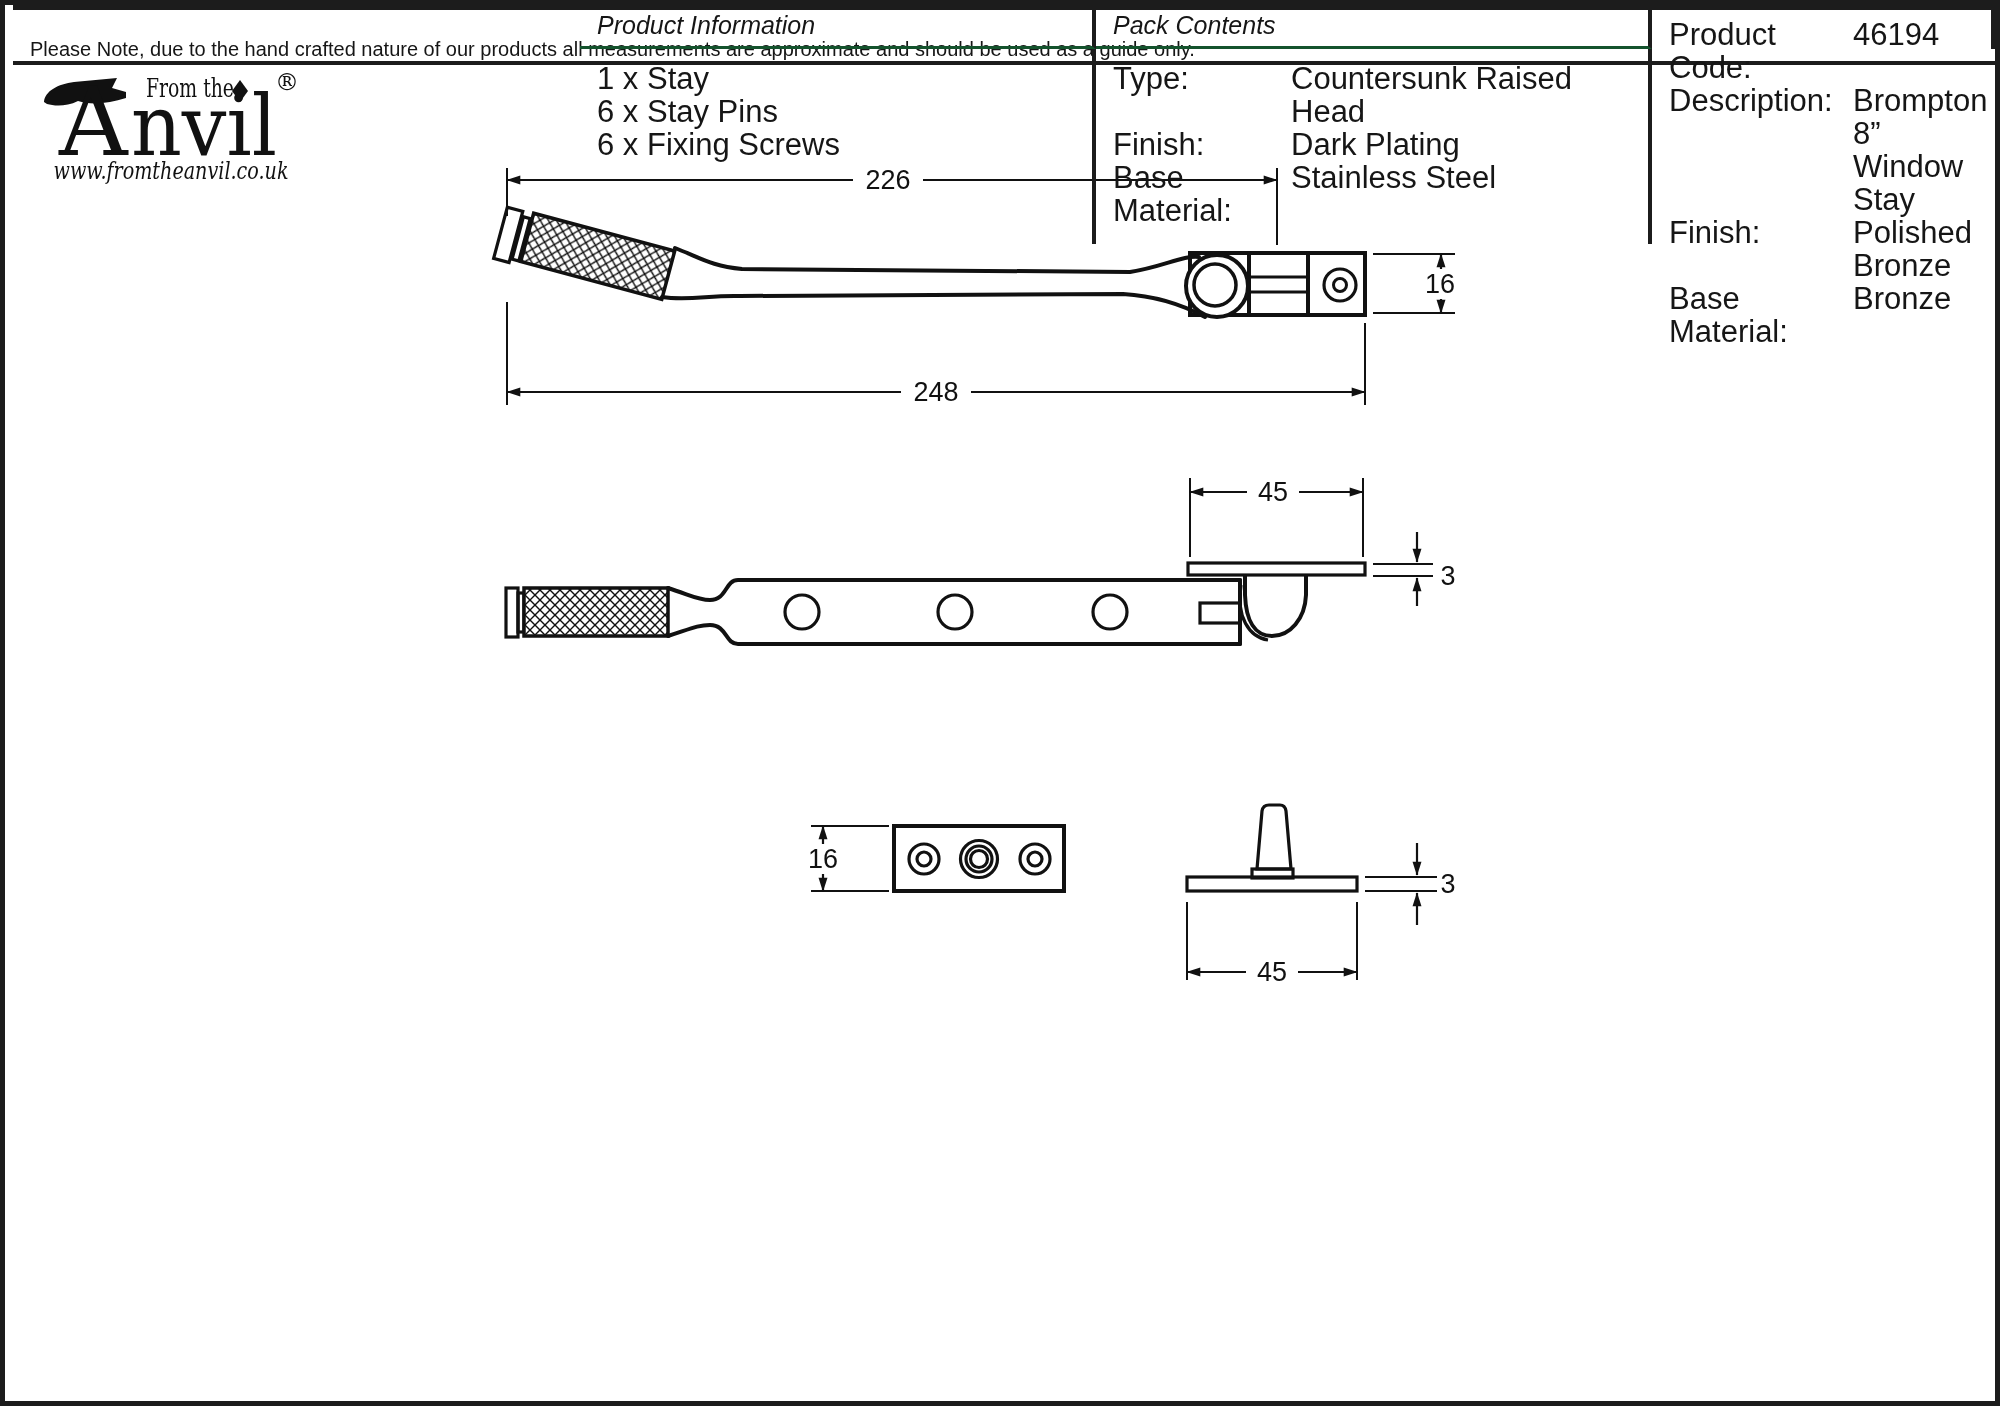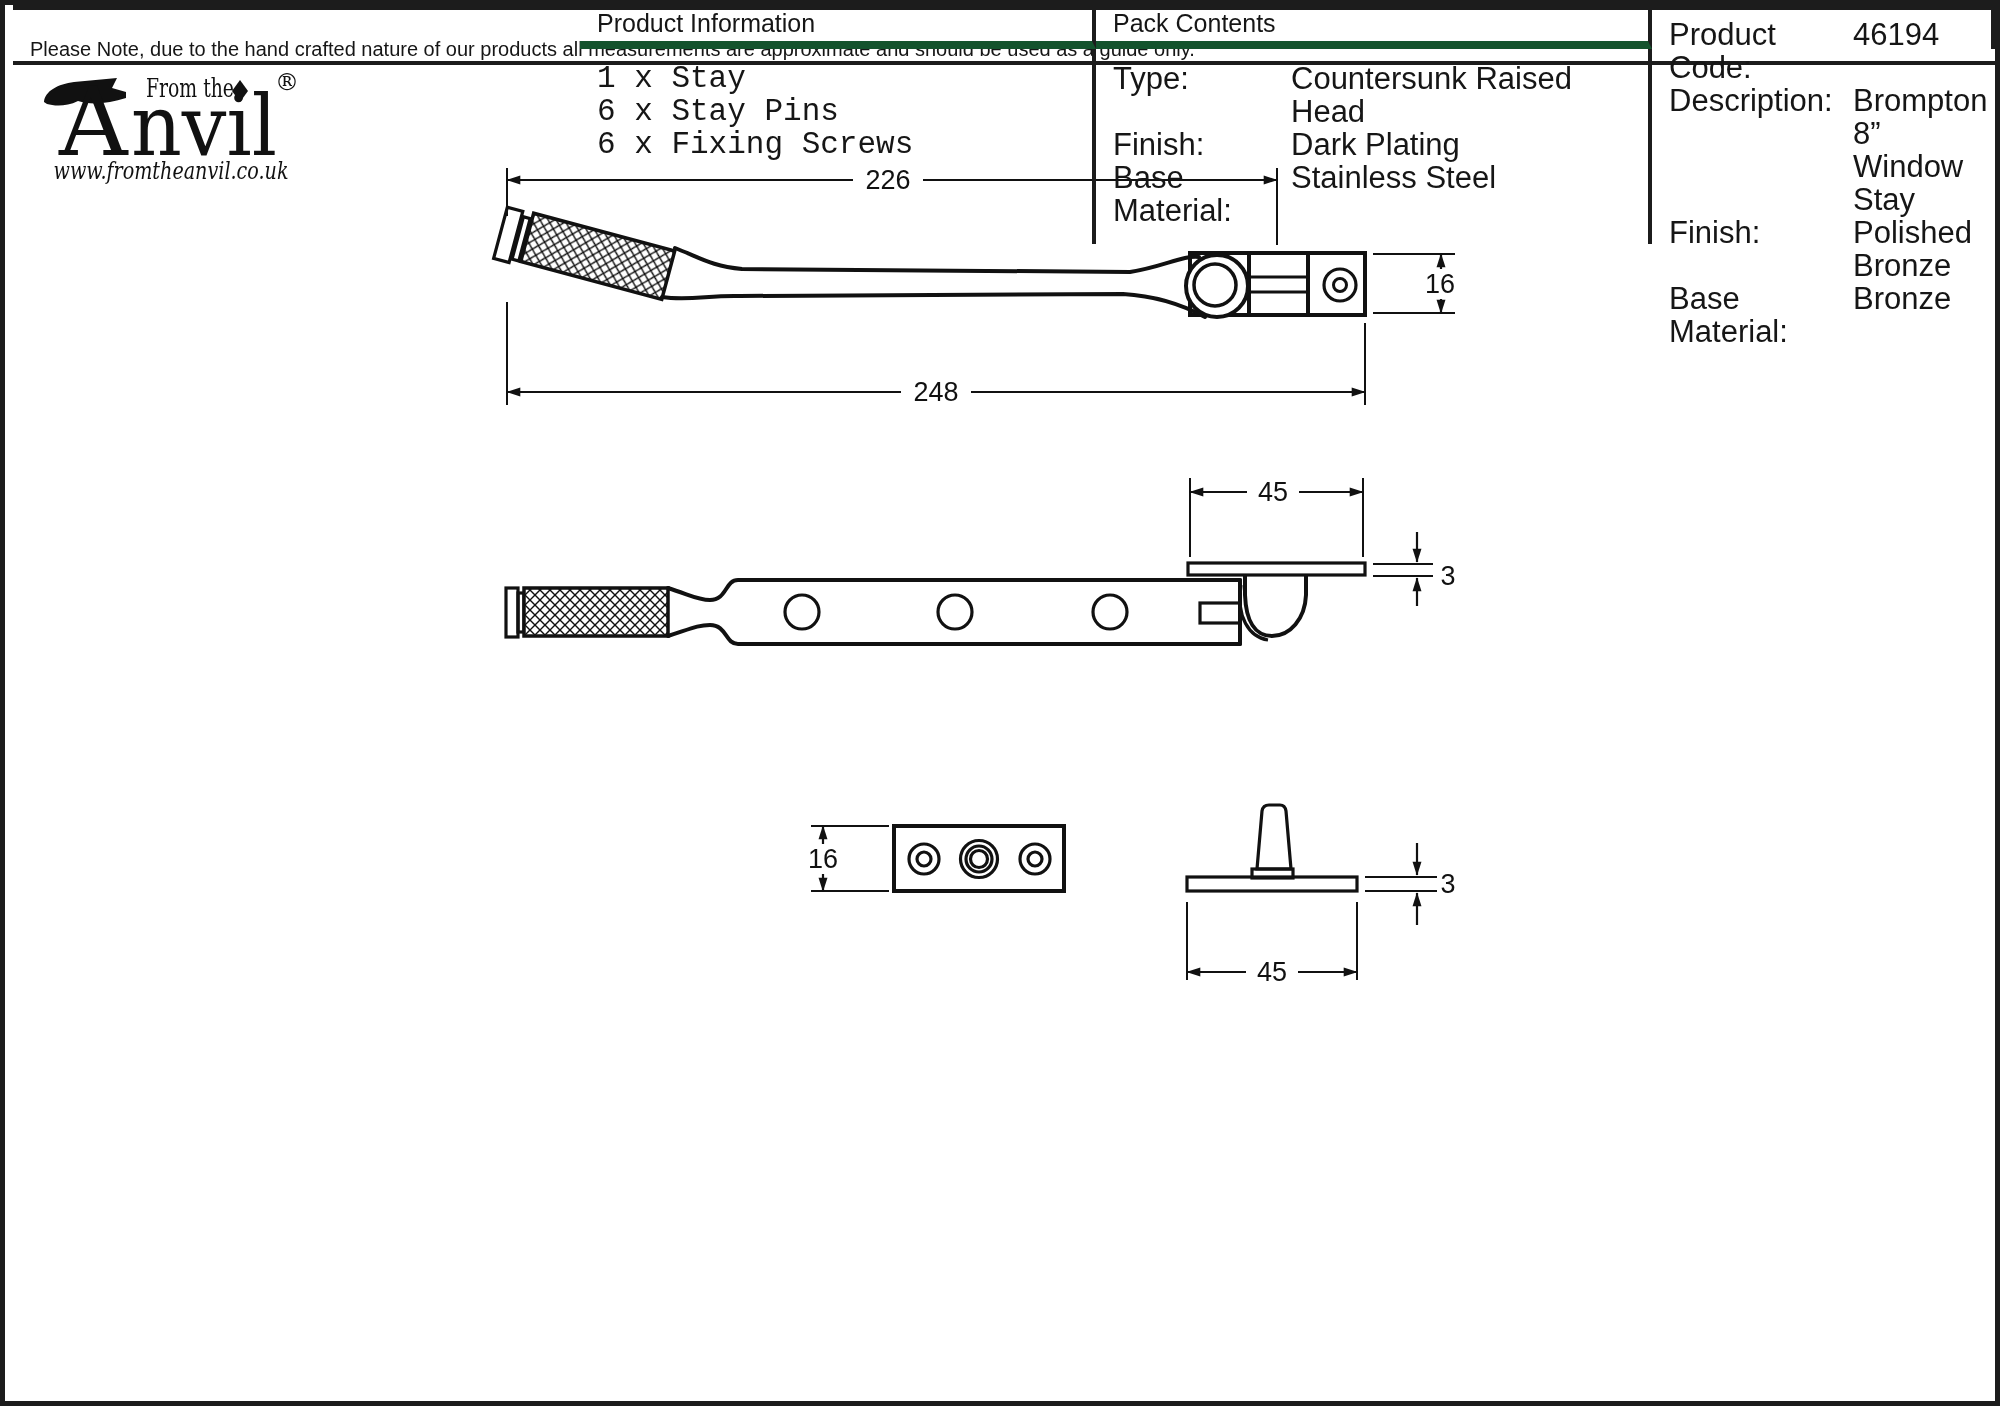--- a/index.html
+++ b/index.html
@@ -10,27 +10,27 @@
   .out2{stroke:#111;stroke-width:3.2;fill:none;}
   .ext{stroke:#111;stroke-width:2;fill:none;}
   .dim{stroke:#111;stroke-width:2.2;fill:none;}
   .lblbg{fill:#fff;}
   .dimtxt{font-family:"Liberation Sans",sans-serif;font-size:27px;fill:#111;text-anchor:middle;}
   .note-row{position:absolute;left:8px;top:1097;width:1990px;height:60px;box-sizing:border-box;
             border-top:5px solid #1c1c1c;border-bottom:4px solid #1c1c1c;display:flex;align-items:flex-end;
             padding-left:17px;font-size:20px;}
   .info-table{position:absolute;left:0;top:1157;width:1990px;height:239px;display:grid;
               grid-template-columns:575px 516px 556px 1fr;grid-template-rows:44px 1fr;box-sizing:border-box;}
-  .hcell{border-right:4px solid #1c1c1c;border-bottom:8px solid #14532d;display:flex;align-items:center;
-         padding-left:17px;font-size:25px;box-sizing:border-box;}
+  .hcell{border-right:4px solid #1c1c1c;border-bottom:3px solid #14532d;display:flex;align-items:center;
+         padding-left:17px;font-size:25px;box-sizing:border-box;font-style:italic;}
   .bcell{border-right:4px solid #1c1c1c;padding:13px 0 0 17px;font-size:31px;box-sizing:border-box;}
   .kv{display:flex;line-height:33px;}
   .kv .k{width:184px;flex:none;}
   .fix .kv .k{width:178px;flex:none;}
-  .pc-line{line-height:33px;font-family:Liberation Mono, monospace;}
+  .pc-line{line-height:33px;}
   .logo-cell{grid-row:1/3;position:relative;}
   svg.logo{position:absolute;left:8px;top:40px;}
 </style>
 </head>
 <body>
 
 <div class="page">
 
   <svg class="drawing" width="2000" height="1100" viewBox="0 0 2000 1100">
     <defs>

